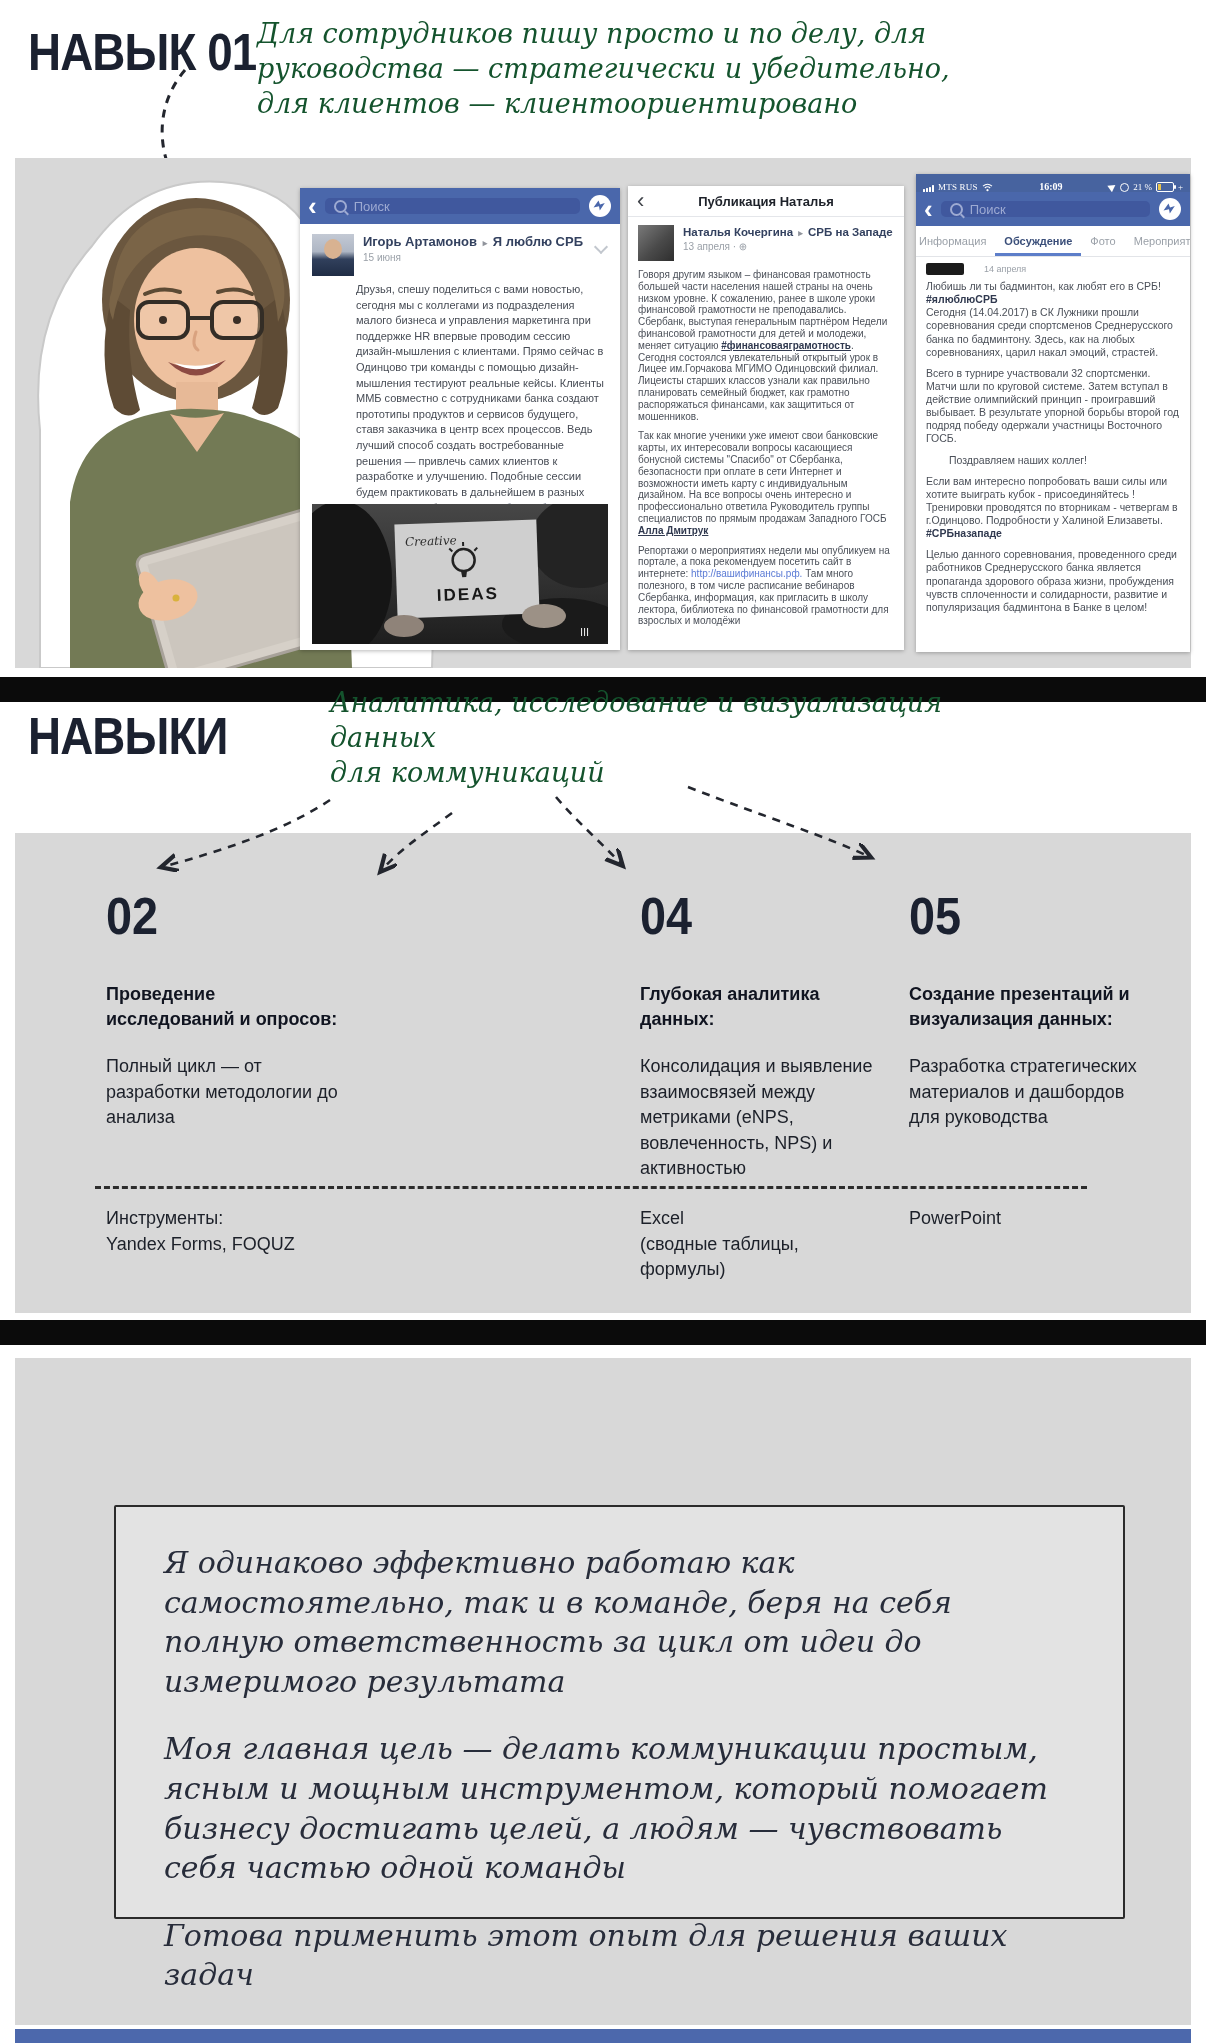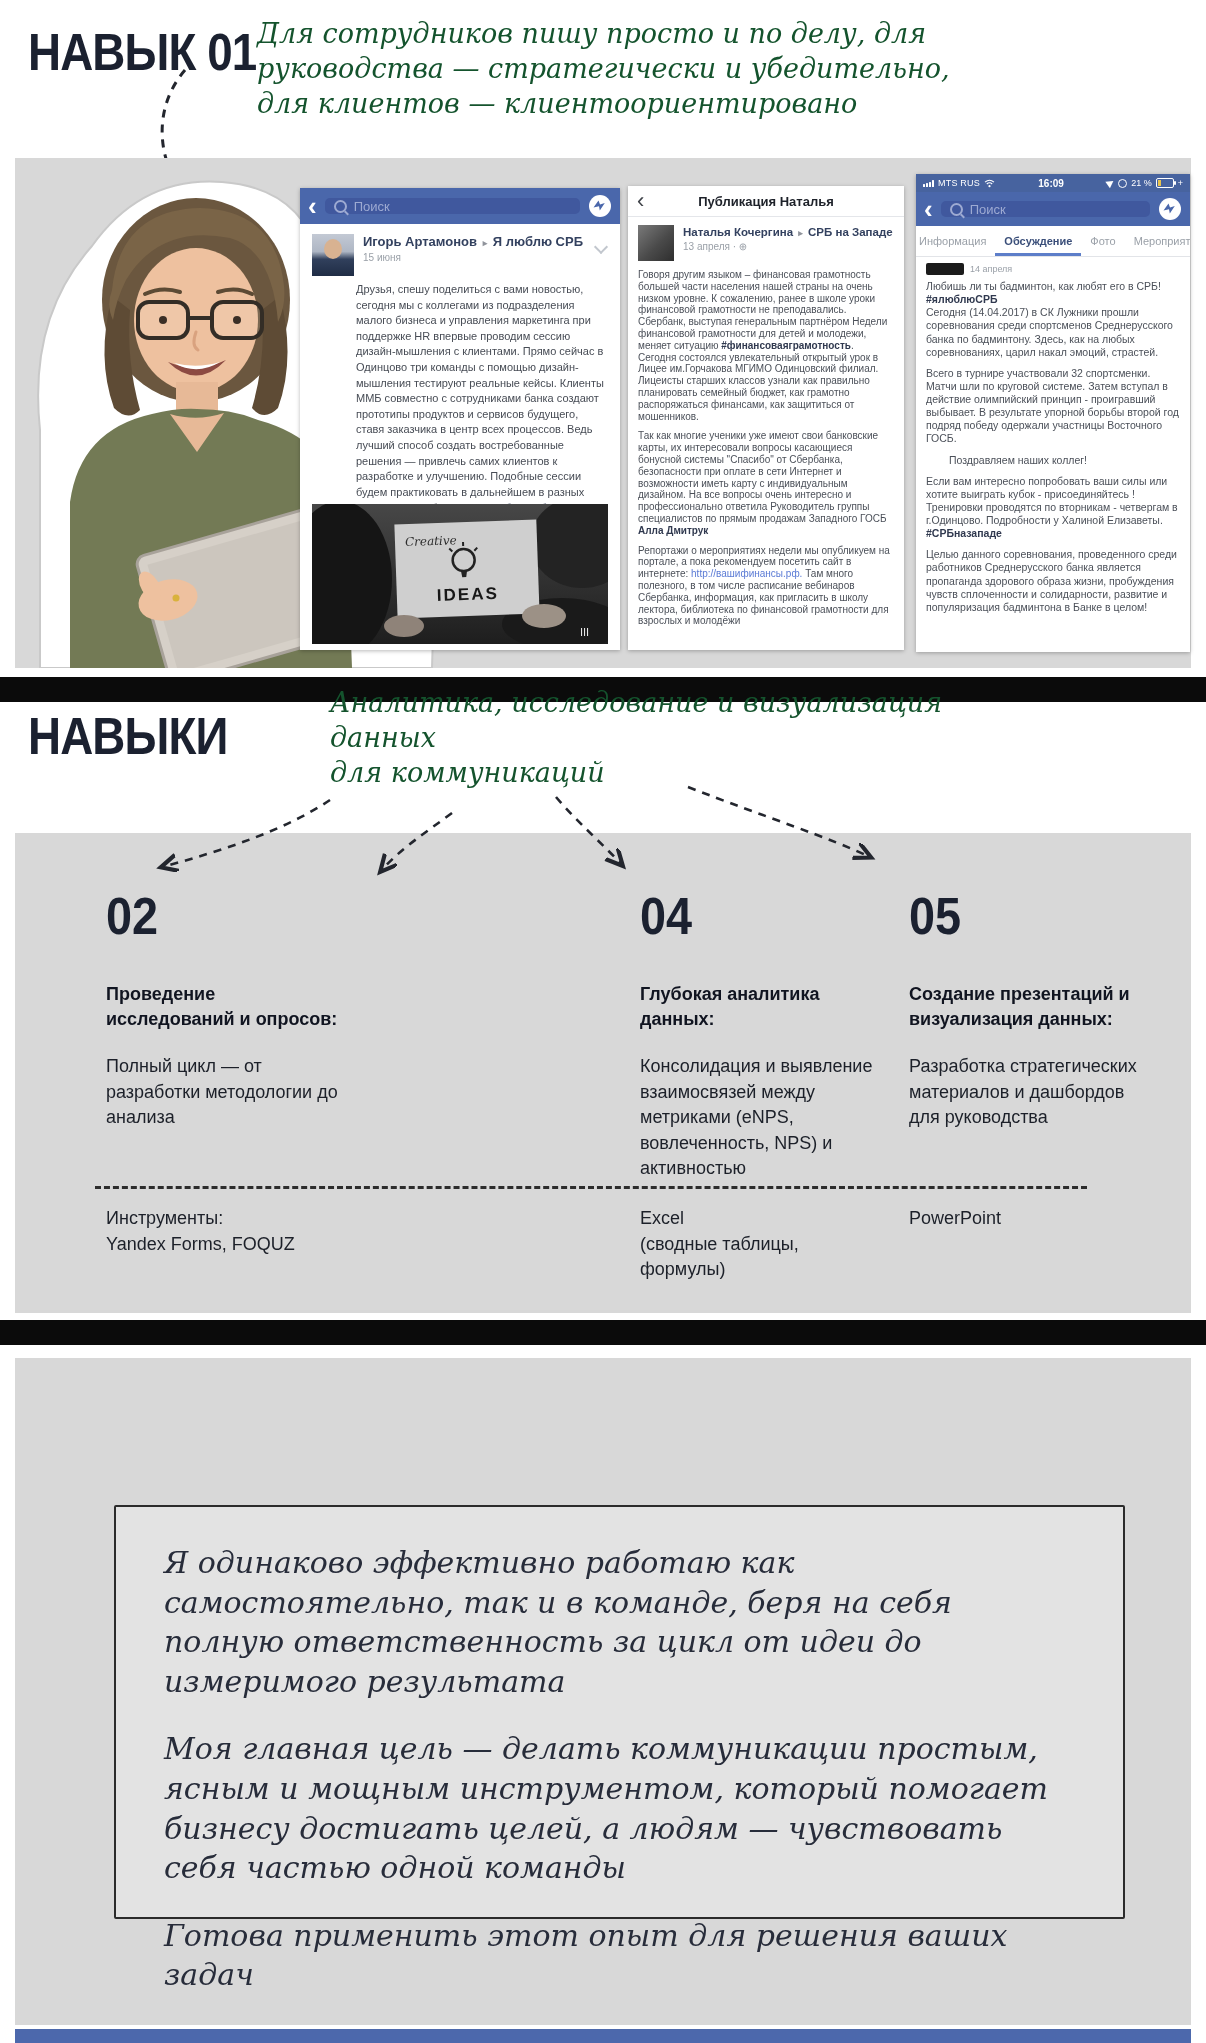--- a/index.html
+++ b/index.html
@@ -49,40 +49,40 @@
 
   .post-body{padding:2px 12px 0;font-size:11px;line-height:1.42;color:#474c55;margin-left:44px;}
   .post-body b{color:#343f58;}
   .photo1{position:absolute;left:12px;right:12px;bottom:6px;height:140px;}
 
   .c2-header{height:30px;border-bottom:1px solid #e4e6ea;display:flex;align-items:center;justify-content:center;position:relative;}
   .c2-back{position:absolute;left:9px;color:#3f4349;font-size:22px;line-height:26px;cursor:pointer;}
   .c2-title{font-weight:700;font-size:13px;color:#1d2129;}
   .post-body2{padding:4px 10px 0;font-size:10px;line-height:1.18;color:#4b5059;}
   .post-body2 p{margin:0 0 8px;}
-  .post-body2 b{color:#30394f;}
+  .post-body2 b{color:#30394f;text-decoration:underline;}
   .link{color:#5b7bd5;cursor:pointer;}
 
-  .statusbar{height:18px;background:#47639f;color:#fff;display:flex;align-items:center;padding:0 7px;font-size:9px;gap:4px;box-sizing:border-box;}
+  .statusbar{height:18px;background:#47639f;color:#fff;display:flex;align-items:flex-end;padding:0 7px;font-size:9px;gap:4px;box-sizing:border-box;font-family:Liberation Serif, serif;}
   .sig{display:flex;align-items:flex-end;gap:1px;}
   .sig i{width:2px;background:#fff;display:block;border-radius:.5px;}
   .sb-carrier{letter-spacing:.2px;}
   .sb-time{flex:1;text-align:center;font-weight:700;font-size:10px;}
   .sb-right{display:flex;align-items:center;gap:4px;}
   .loc{width:0;height:0;border-top:4px solid transparent;border-bottom:4px solid transparent;border-left:7px solid #fff;transform:rotate(-35deg);}
   .lock-circ{width:7px;height:7px;border:1px solid #fff;border-radius:50%;}
   .batt{width:16px;height:8px;border:1px solid #fff;border-radius:2px;position:relative;}
   .batt::before{content:"";position:absolute;left:1px;top:1px;bottom:1px;width:3px;background:#e8c34d;}
   .batt::after{content:"";position:absolute;right:-3px;top:2px;width:2px;height:4px;background:#fff;border-radius:1px;}
   .sb-plus{font-size:9px;}
 
   .tabs{height:30px;display:flex;align-items:stretch;border-bottom:1px solid #e2e4e8;overflow:hidden;margin-left:-6px;}
   .tab{font-size:11px;color:#9aa0a8;padding:0 9px;display:flex;align-items:center;white-space:nowrap;cursor:pointer;}
   .tab.active{color:#3a4e79;font-weight:700;box-shadow:inset 0 -3px 0 #5d7ec9;}
-  .mini-row{display:flex;align-items:center;gap:6px;padding:6px 10px 3px;}
+  .mini-row{display:flex;align-items:center;gap:20px;padding:6px 10px 3px;}
   .mini-av{width:38px;height:12px;background:#1b1b1b;border-radius:2px;flex:none;}
   .mini-date{font-size:9px;color:#9aa0a8;}
   .post-body3{padding:2px 10px 0;font-size:10.5px;line-height:1.25;color:#4b5059;}
   .post-body3 p{margin:0 0 8px;}
   .post-body3 b{color:#30394f;}
 
   
   .skill-col{position:absolute;top:890px;width:235px;color:#15181f;}
   .col-0{left:106px;} .col-1{left:379px;} .col-2{left:640px;} .col-3{left:909px;}
   .num{font-size:52px;font-weight:700;color:#1b2130;letter-spacing:0;line-height:1;

